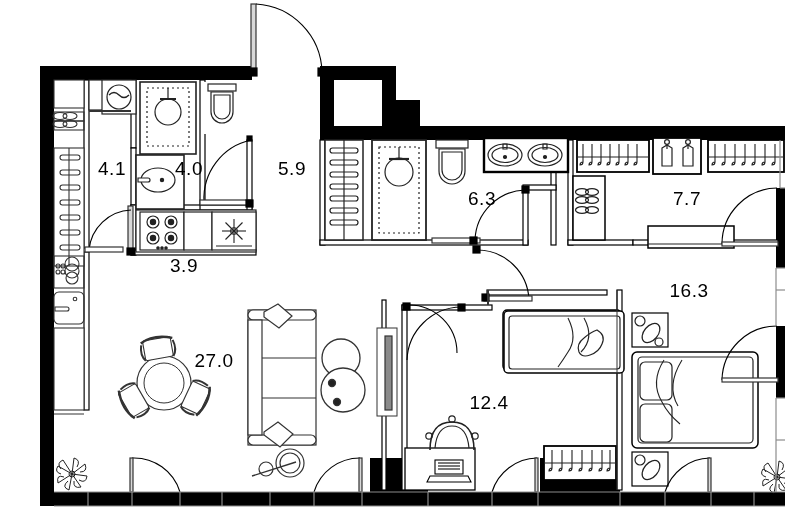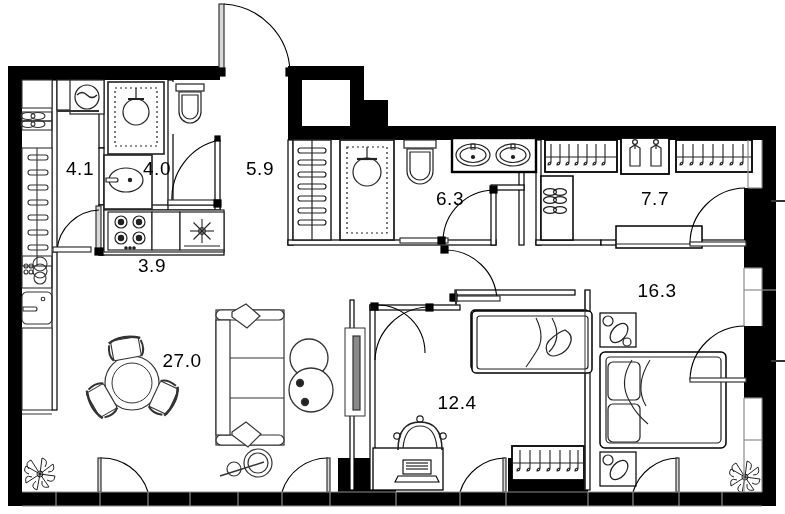--- a/index.html
+++ b/index.html
@@ -1,18 +1,18 @@
 <!DOCTYPE html>
 <html><head>
 <meta charset="utf-8">
 <style>
   html,body{margin:0;padding:0;background:#ffffff;}
   body{width:785px;height:514px;overflow:hidden;
        font-family:"Liberation Sans", sans-serif;}
-  #plan{position:relative;width:721px;height:514px;background:#0369a1;}
+  #plan{position:relative;width:721px;height:514px;background:#0369a1;margin-left:32px;}
   #plan svg{display:block;}
   .area-label{font-family:"Liberation Sans", sans-serif;font-size:19px;fill:#000;
               text-anchor:middle;dominant-baseline:middle;letter-spacing:0.5px;}
 </style>
 </head>
 <body>
 
 <div id="plan">
 <svg width="785" height="514" viewBox="0 0 785 514" xmlns="http://www.w3.org/2000/svg">
 

